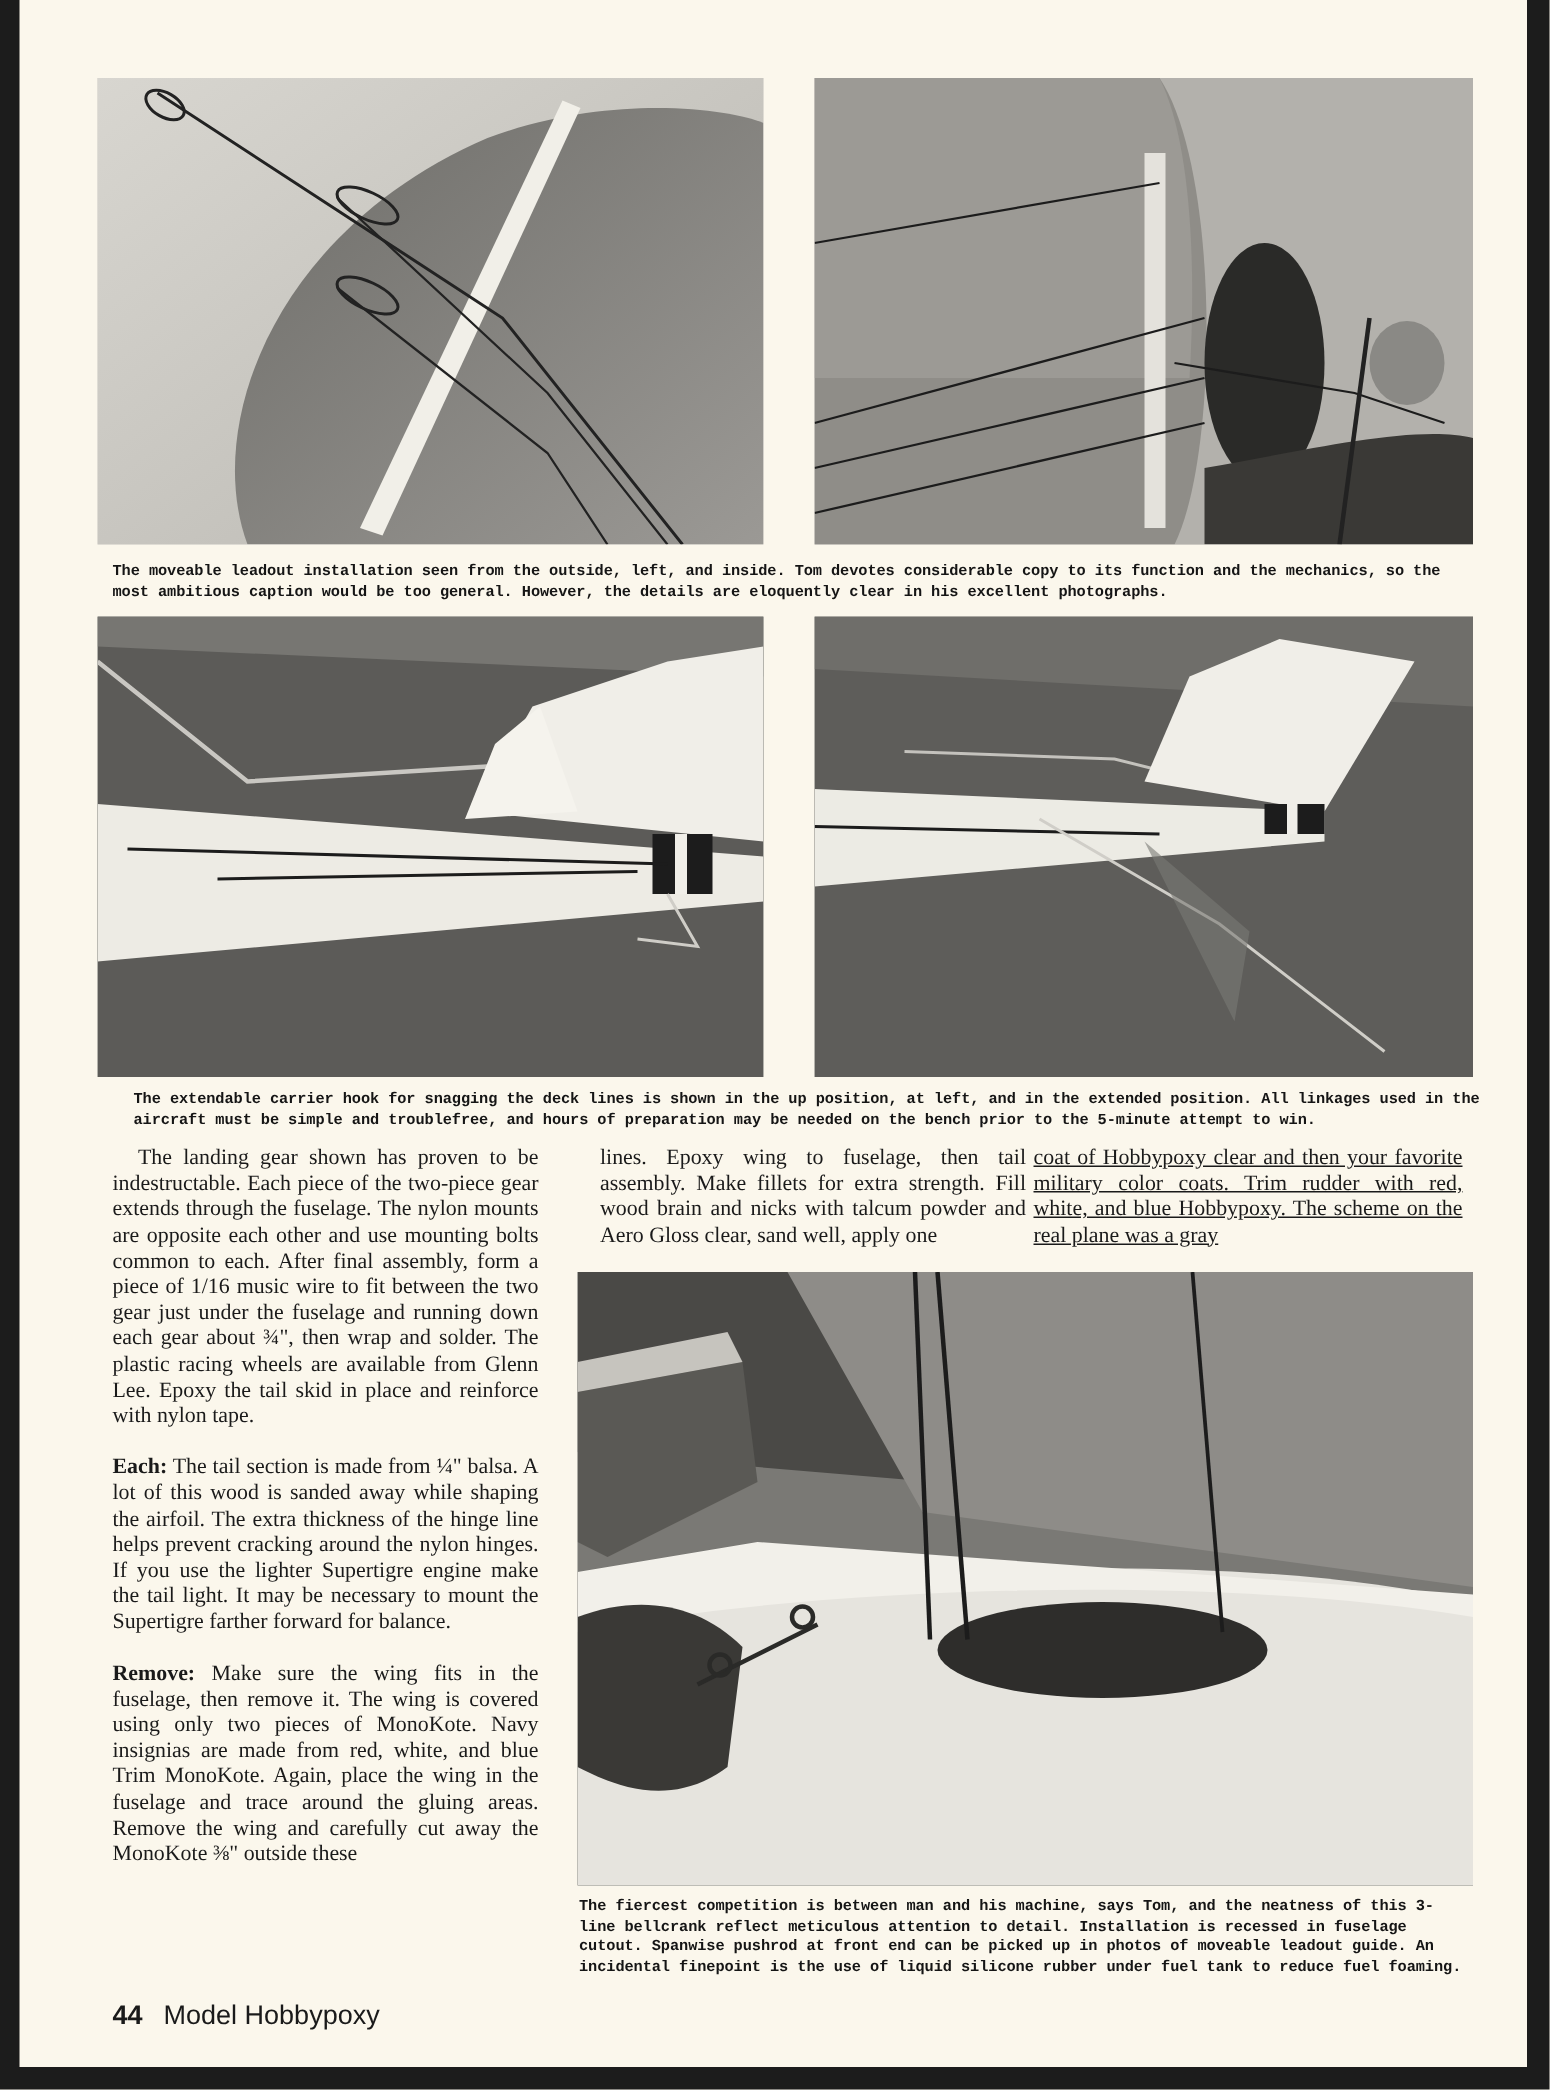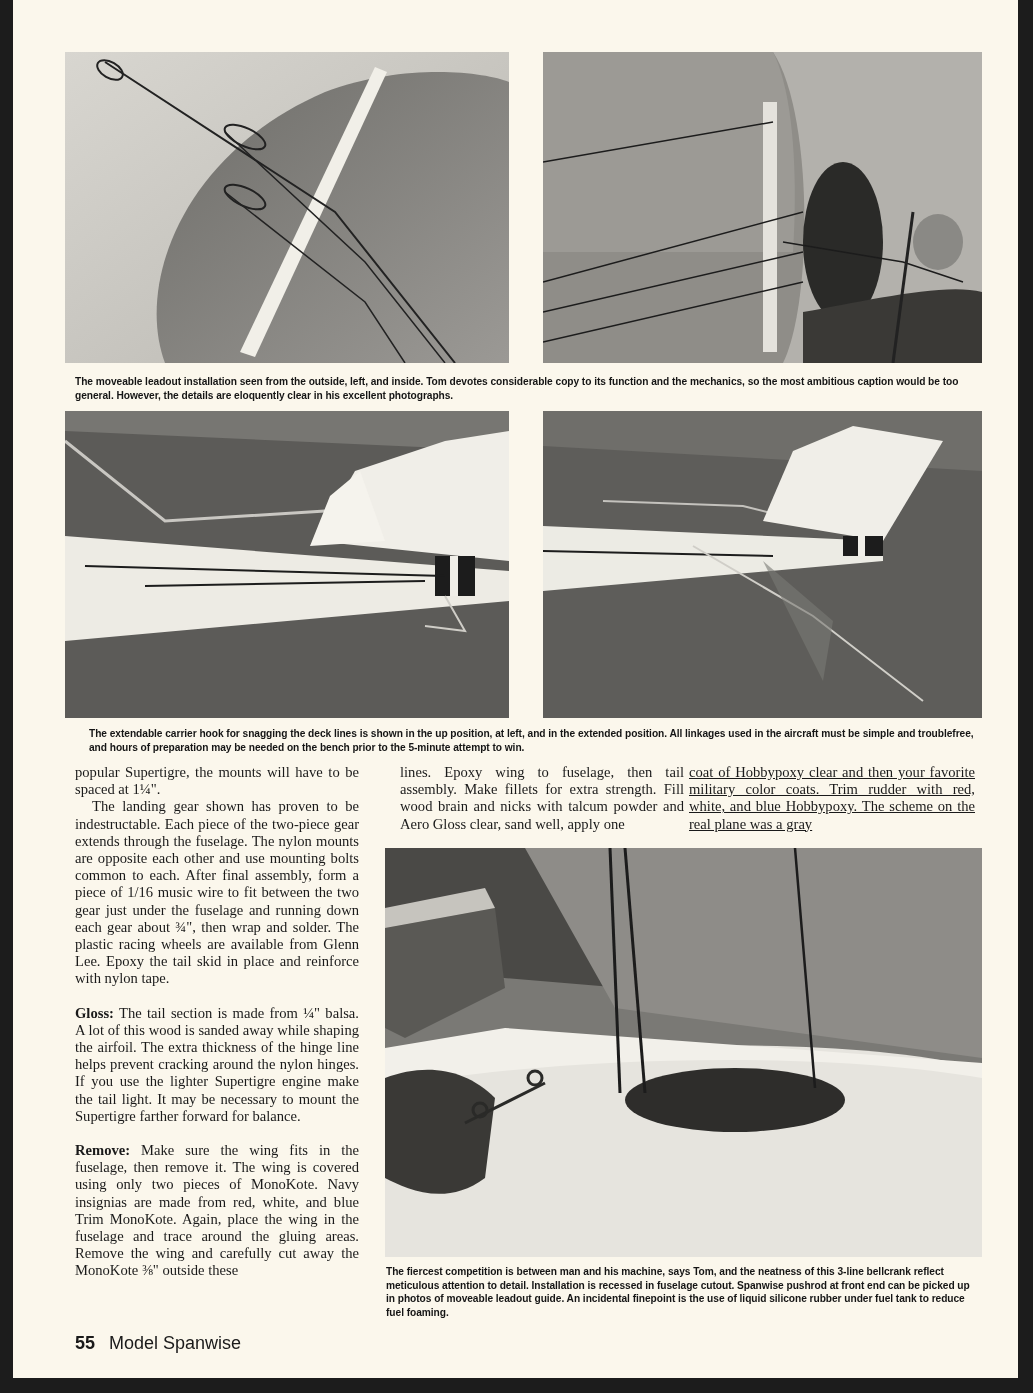--- a/index.html
+++ b/index.html
@@ -11,21 +11,21 @@
   .page {
     position: absolute; left: 13px; top: 0; width: 1005px; height: 1378px;
     background: #fbf7ec;
   }
   .photo {
     position: absolute; overflow: hidden;
     background: #8a8a86;
   }
   .caption {
     position: absolute;
-    font-family: Liberation Sans, sans-serif;
+    font-family: Liberation Mono, monospace;
     font-weight: bold;
     font-size: 10.2px;
     line-height: 13.5px;
     color: #151515;
     letter-spacing: -0.05px;
   }
   .col {
     position: absolute;
     font-family: "Liberation Serif", serif;
     font-size: 14.6px;
@@ -119,23 +119,22 @@
     <rect x="315" y="125" width="7" height="20" fill="#f0eee8"></rect>
     <path d="M0 140 L 230 145" stroke="#1c1c1c" stroke-width="2"></path>
     <path d="M150 135 L 270 205 L 380 290" stroke="#d0cec8" stroke-width="2" fill="none"></path>
     <path d="M220 150 L 290 210 L 280 270" fill="#7a7975" opacity="0.6"></path>
   </svg>
 </div>
 
 <div class="caption" style="left:89px; top:727px; width:902px;">The extendable carrier hook for snagging the deck lines is shown in the up position, at left, and in the extended position. All linkages used in the aircraft must be simple and troublefree, and hours of preparation may be needed on the bench prior to the 5-minute attempt to win.</div>
 
 <div class="col" style="left:75px; top:764px; width:284px;">
-  <p>popular Supertigre, the mounts will have to be spaced at 1¼".</p>
   <p class="indent">The landing gear shown has proven to be indestructable. Each piece of the two-piece gear extends through the fuselage. The nylon mounts are opposite each other and use mounting bolts common to each. After final assembly, form a piece of 1/16 music wire to fit between the two gear just under the fuselage and running down each gear about ¾", then wrap and solder. The plastic racing wheels are available from Glenn Lee. Epoxy the tail skid in place and reinforce with nylon tape.</p>
-  <p class="gap"><b>Gloss:</b><span> The tail section is made from ¼" balsa. A lot of this wood is sanded away while shaping the airfoil. The extra thickness of the hinge line helps prevent cracking around the nylon hinges. If you use the lighter Supertigre engine make the tail light. It may be necessary to mount the Supertigre farther forward for balance.</span></p>
+  <p class="gap"><b>Each:</b><span> The tail section is made from ¼" balsa. A lot of this wood is sanded away while shaping the airfoil. The extra thickness of the hinge line helps prevent cracking around the nylon hinges. If you use the lighter Supertigre engine make the tail light. It may be necessary to mount the Supertigre farther forward for balance.</span></p>
   <p class="gap"><b>Remove:</b><span> Make sure the wing fits in the fuselage, then remove it. The wing is covered using only two pieces of MonoKote. Navy insignias are made from red, white, and blue Trim MonoKote. Again, place the wing in the fuselage and trace around the gluing areas. Remove the wing and carefully cut away the MonoKote ⅜" outside these</span></p>
 </div>
 
 <div class="col" style="left:400px; top:764px; width:284px;">
   <p>lines. Epoxy wing to fuselage, then tail assembly. Make fillets for extra strength. Fill wood brain and nicks with talcum powder and Aero Gloss clear, sand well, apply one</p>
 </div>
 
 <div class="col" style="left:689px; top:764px; width:286px;text-decoration:underline;">
   <p>coat of Hobbypoxy clear and then your favorite military color coats. Trim rudder with red, white, and blue Hobbypoxy. The scheme on the real plane was a gray</p>
 </div>
@@ -156,14 +155,14 @@
     <path d="M410 0 L 430 240" stroke="#1c1c1c" stroke-width="2.5"></path>
     <path d="M80 275 L 160 235" stroke="#2a2a28" stroke-width="3"></path>
     <circle cx="150" cy="230" r="7" fill="none" stroke="#2a2a28" stroke-width="3"></circle>
     <circle cx="95" cy="262" r="7" fill="none" stroke="#2a2a28" stroke-width="3"></circle>
   </svg>
 </div>
 
 <div class="caption" style="left:386px; top:1265px; width:592px;">The fiercest competition is between man and his machine, says Tom, and the neatness of this 3-line bellcrank reflect meticulous attention to detail. Installation is recessed in fuselage cutout. Spanwise pushrod at front end can be picked up in photos of moveable leadout guide. An incidental finepoint is the use of liquid silicone rubber under fuel tank to reduce fuel foaming.</div>
 
 <div class="footer">
-  <span class="num">55</span><span>Model Spanwise</span>
+  <span class="num">44</span><span>Model Hobbypoxy</span>
 </div>
 
 </body></html>

